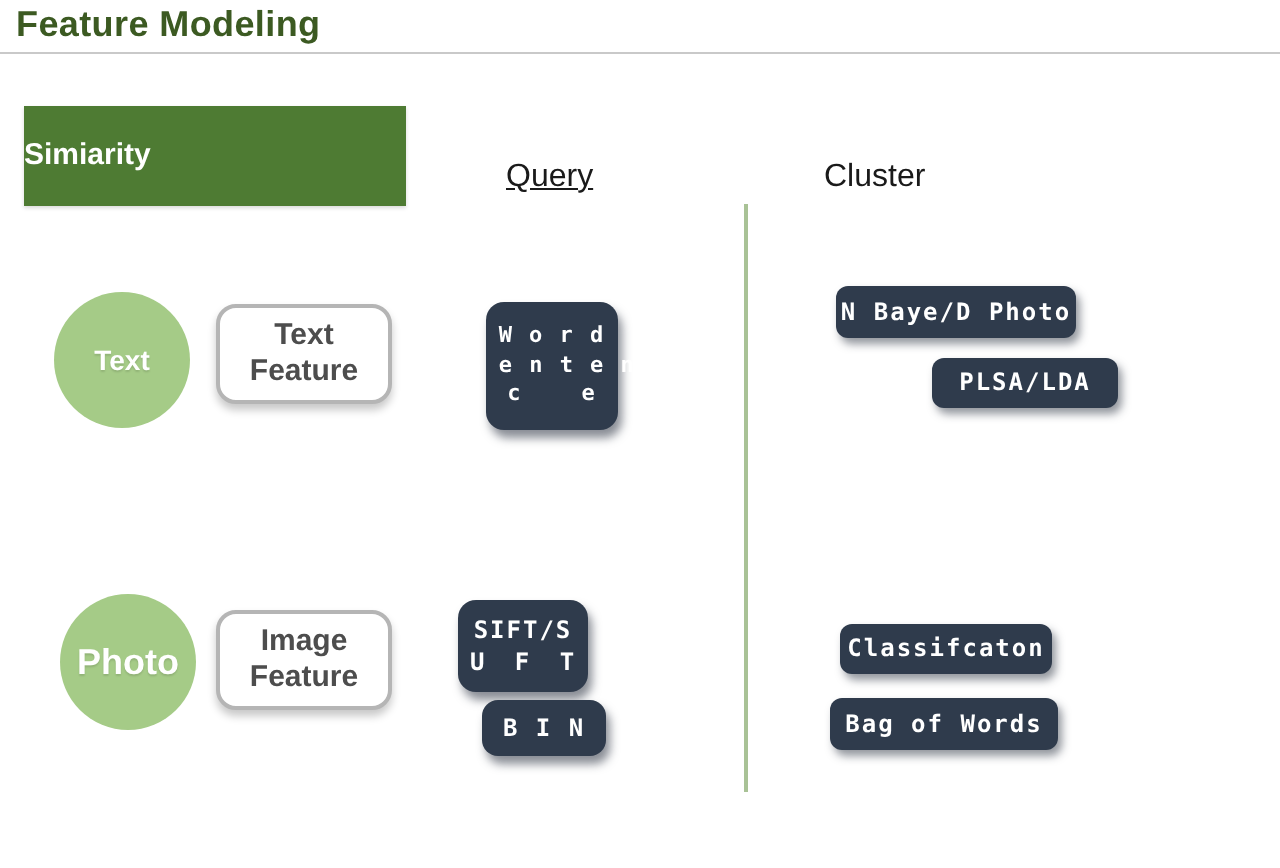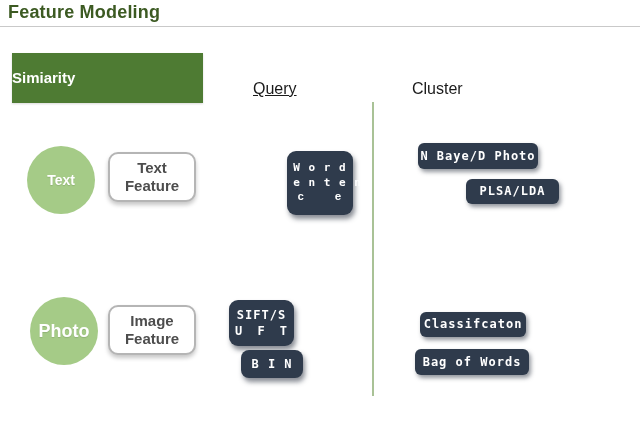--- a/index.html
+++ b/index.html
@@ -72,22 +72,22 @@
     background:var(--dark-box-navy);
     color:#fff;border-radius:9px;
     font-family:"DejaVu Sans Mono",monospace;
     font-weight:bold;
     display:flex;flex-direction:column;align-items:center;justify-content:center;
     box-shadow:2px 4px 5px rgba(40,48,62,0.55);
     line-height:1.35;
     white-space:nowrap;
   }
   .dark-box .ln{letter-spacing:1px;}
-  .box-word{left:243px;top:151px;width:66px;height:64px;font-size:11px;margin-left:44px;}
-  .box-word .ln-wide{word-spacing:22px;font-family:Liberation Mono, monospace;}
+  .box-word{left:243px;top:151px;width:66px;height:64px;font-size:11px;}
+  .box-word .ln-wide{word-spacing:22px;}
   .box-sift{left:229px;top:300px;width:65px;height:46px;font-size:12px;}
   .box-sift .ln-wide{word-spacing:6px;}
   .box-bin{left:241px;top:350px;width:62px;height:28px;font-size:12px;border-radius:8px;}
   .cluster-box{
     height:26px;font-size:12px;border-radius:6px;
     box-shadow:2px 3px 4px rgba(40,48,62,0.5);
     padding:0 8px;
   }
   .box-nbaye{left:418px;top:143px;width:120px;}
   .box-plsa{left:418px;top:179px;width:93px;height:25px;margin-left:48px;}

